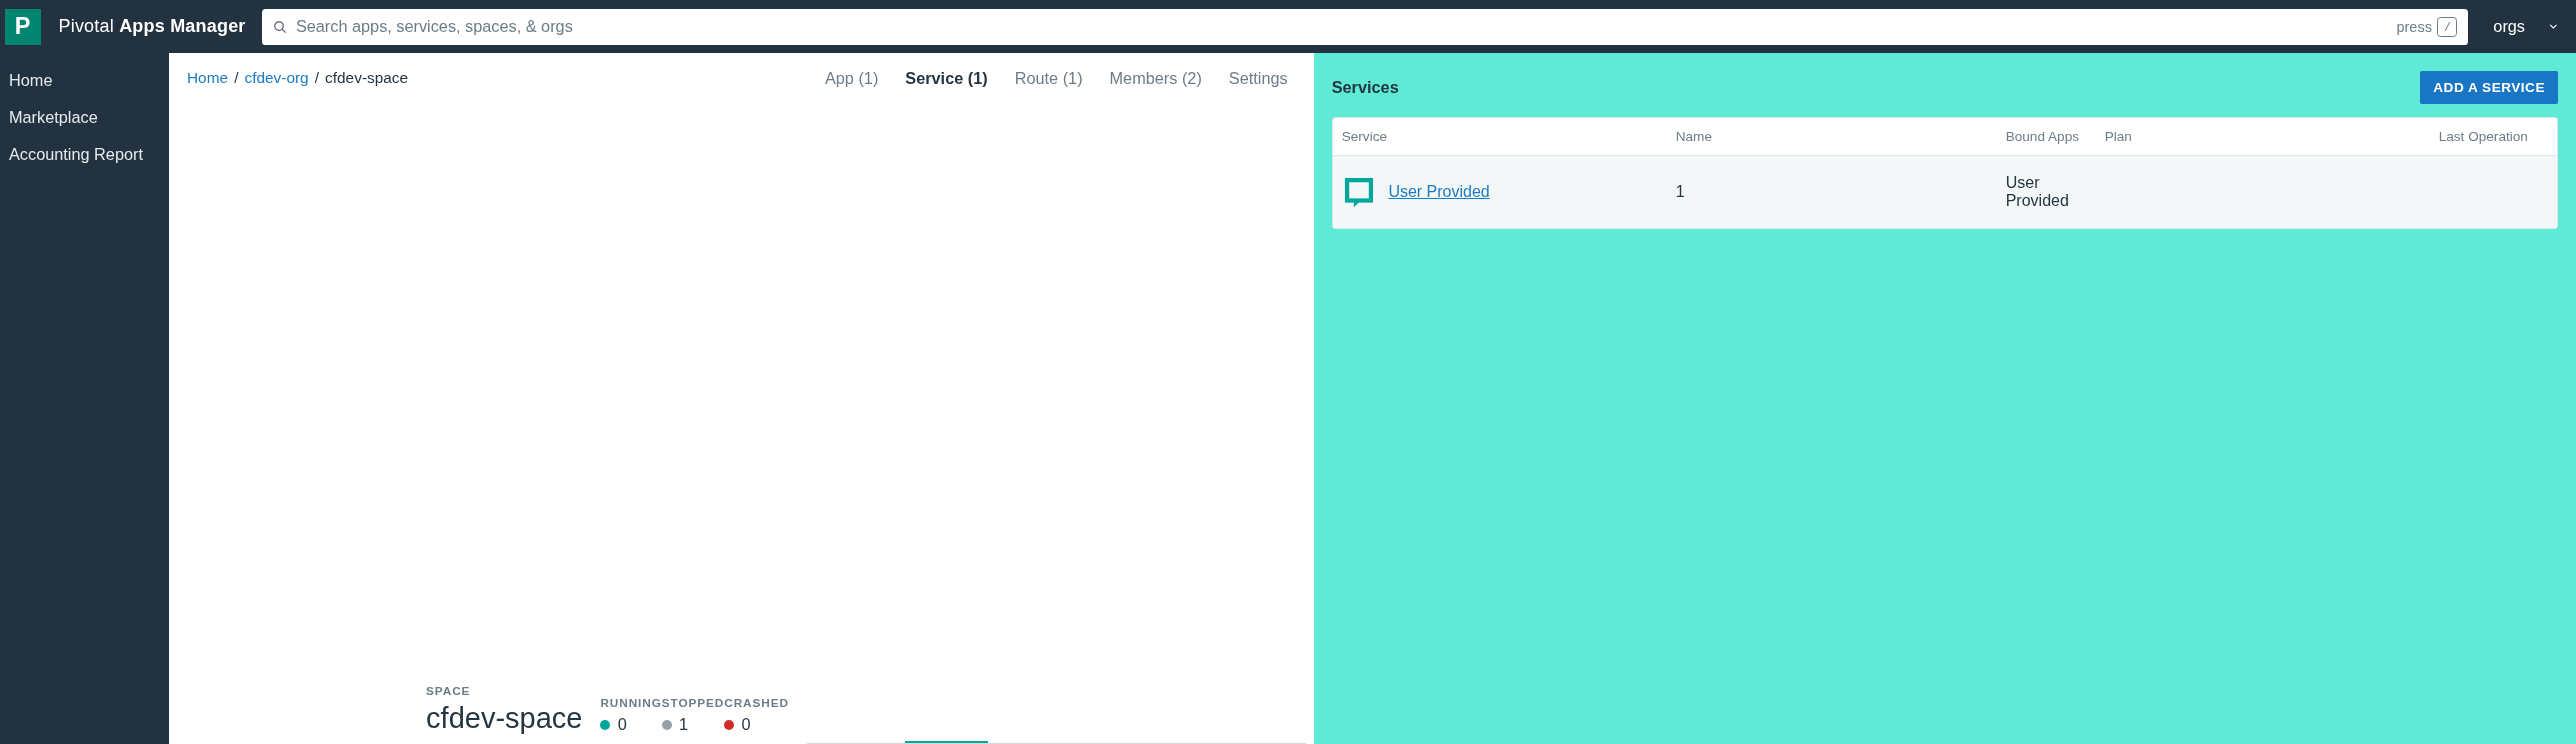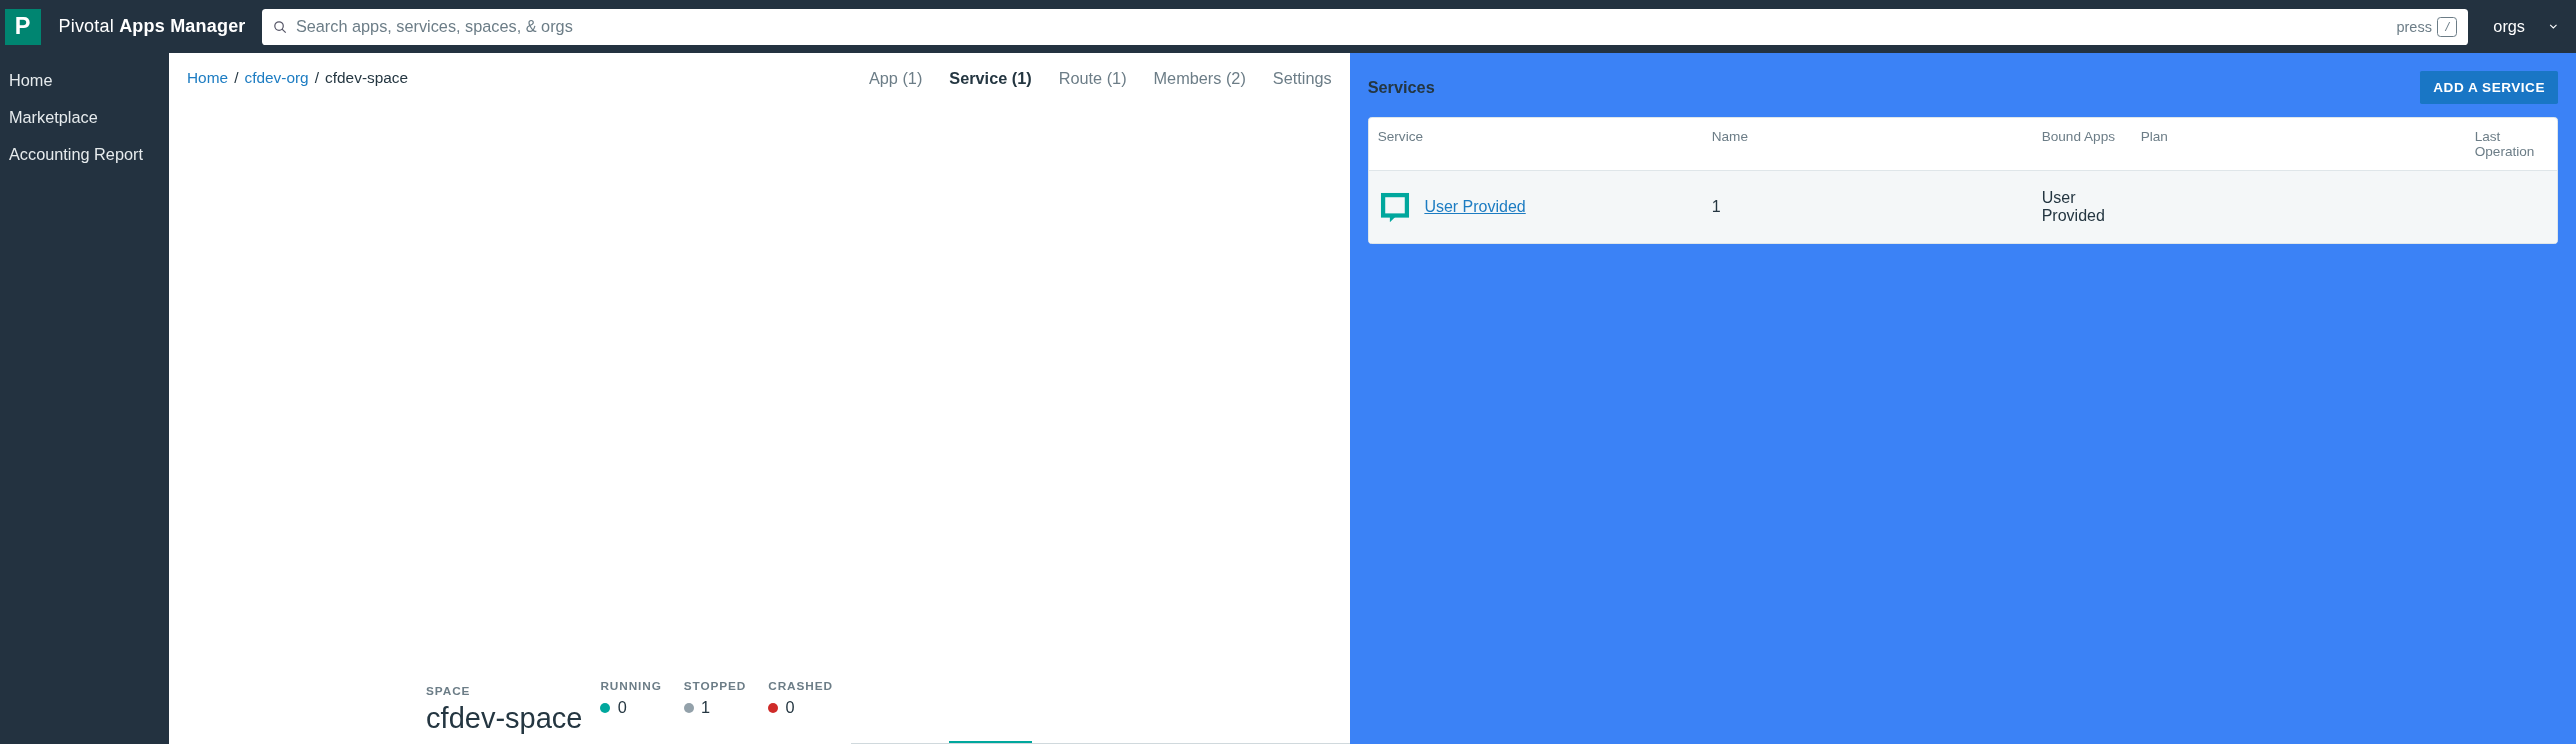--- a/index.html
+++ b/index.html
@@ -70,36 +70,36 @@
   .breadcrumbs {
     padding: 16.3px 0 0 18px; font-size: 15.4px;
   }
   .breadcrumbs a { color: #1c7cc2; text-decoration: none; }
   .breadcrumbs .sep { color: #243641; margin: 0 1.8px; }
   .breadcrumbs .current { color: #243641; }
 
   .header-block { display: flex; align-items: flex-end; padding: 16.3px 18px 9px 18px; }
   .space-label { font-size: 11.8px; letter-spacing: 0.9px; color: #6c7d87; font-weight: 600; }
   .space-name  { font-size: 29px; font-weight: 400; color: #243641; margin-top: 3.6px; }
-  .status-group { display: flex; gap: 22px; margin-left: 18px; margin-bottom: 18px; }
+  .status-group { display: flex; margin-left: 18px; margin-bottom: 1px; }
   .status-col .lbl { font-size: 11.8px; letter-spacing: 0.9px; color: #6c7d87; font-weight: 600; }
   .status-col .val { display: flex; align-items: center; font-size: 16.3px; margin-top: 5.4px; color: #243641; }
   .dot { width: 10px; height: 10px; border-radius: 50%; margin-right: 7.2px; }
   .dot-green { background: #00a79d; }
   .dot-grey  { background: #93a1aa; }
   .dot-red   { background: #cf2b29; }
 
   .tabs { display: flex; gap: 27px; padding: 16.3px 18px 0 18px; border-bottom: 0.9px solid #d0d9dd; }
   .tab {
     font-size: 16.3px; color: #6c7d87; padding-bottom: 11px;
     cursor: pointer; font-weight: 500;
   }
   .tab.active { color: #243641; font-weight: 700; border-bottom: 2.7px solid #00a79d; }
 
-  .panel { background: #3b82f6; flex: 1; padding: 18px; }
+  .panel { background: #5eead4; flex: 1; padding: 18px; margin-left: 8px; }
   .panel-head {
     display: flex; justify-content: space-between; align-items: center;
     margin-bottom: 12.7px;
   }
   .panel-title { font-size: 16.3px; font-weight: 600; color: #243641; }
   .add-btn {
     background: #1976c5; color: #fff; border: none;
     padding: 9px 13px; font-size: 13.6px; font-weight: 700;
     letter-spacing: 0.5px; cursor: pointer; border-radius: 1.8px;
   }

